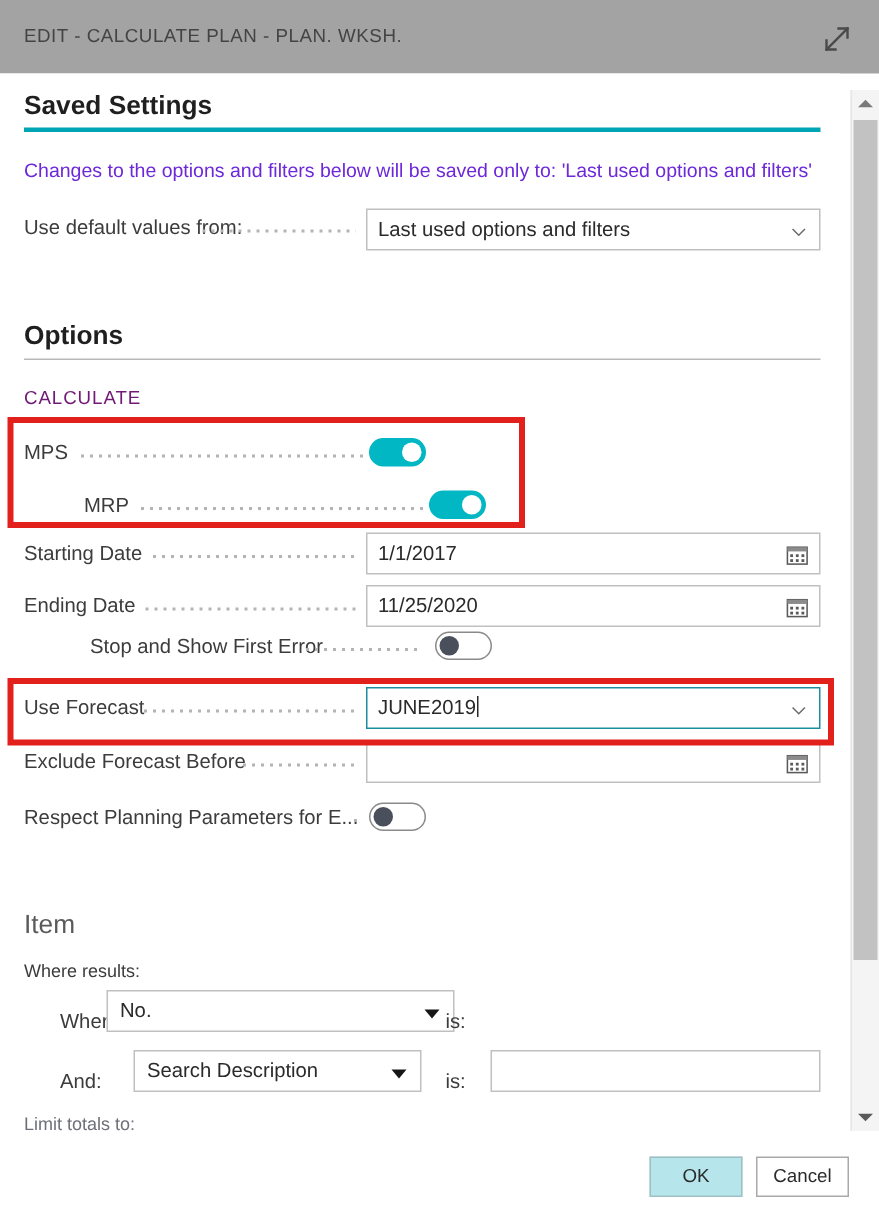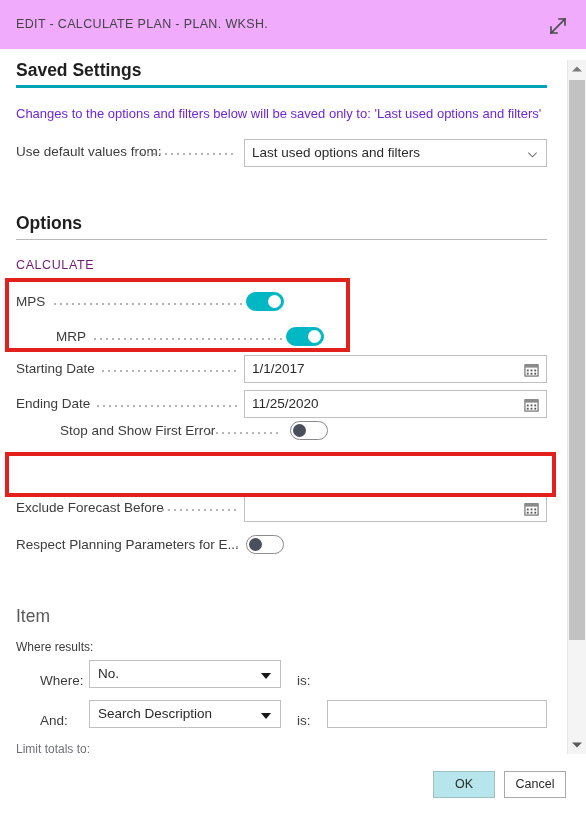--- a/index.html
+++ b/index.html
@@ -15,21 +15,21 @@
     overflow: hidden;
     position: relative;
   }
 
   
   .titlebar {
     position: absolute;
     left: 0; top: 0;
     width: 586px;
     height: 49px;
-    background: #f0abfc;
+    background: #a3a3a3;
   }
   .titlebar-text {
     position: absolute;
     left: 16px;
     top: 17px;
     font-size: 12.5px;
     letter-spacing: 0.35px;
     color: #444446;
     white-space: nowrap;
   }
@@ -399,20 +399,30 @@
   </div>
 
   <div class="row" style="top:368px;margin-left:44px;">
     <div class="row-label">Stop and Show First Error</div>
     <div class="dots" style="left:158px; width:80px;"></div>
     <div class="toggle off" style="left:246px; top:4px;">
         <span class="knob"></span>
       </div>
   </div>
 
+  <div class="row" style="top:409px;">
+    <div class="row-label">Use Forecast</div>
+    <div class="dots" style="left:94px; width:144px;"></div>
+    <div class="field focused" style="left:244px; top:0px; width:303px;">
+      <span class="val"><span>JUNE2019</span><span class="caret"></span></span>
+      <svg class="chev" viewBox="0 0 12 12">
+        <polyline points="1.5,4 6,8.5 10.5,4" fill="none" stroke="#6b6b6b" stroke-width="1.1"></polyline>
+      </svg>
+    </div>
+  </div>
 
   <div class="row" style="top:445px;">
     <div class="row-label">Exclude Forecast Before</div>
     <div class="dots" style="left:160px; width:78px;"></div>
     <div class="field" style="left:244px; top:0px; width:303px;">
       <span class="val"></span>
       <svg class="cal" viewBox="0 0 16 16">
         <rect x="1" y="3" width="14" height="12" fill="none" stroke="#5a5a5a" stroke-width="1.1"></rect>
         <rect x="1" y="3" width="14" height="3" fill="#8b8b8b"></rect>
         <g fill="#5a5a5a">
@@ -432,21 +442,21 @@
     <div class="dots" style="left:234px; width:8px;"></div>
     <div class="toggle off" style="left:246px; top:4px;">
         <span class="knob"></span>
       </div>
   </div>
 
   <div class="section-title light" style="top:557px;">Item</div>
   <div class="small-label" style="left:16px; top:591px;">Where results:</div>
 
   <div class="small-label" style="left:40px; top:624px; font-size:13.5px;">Where:</div>
-  <div class="selectbox" style="left:89px; top:611px; width:192px;">
+  <div class="selectbox" style="left:71px; top:611px; width:232px;">
     <span class="val">No.</span>
     <span class="tri"></span>
   </div>
   <div class="small-label" style="left:297px; top:624px; font-size:13.5px;">is:</div>
 
   <div class="small-label" style="left:40px; top:664px; font-size:13.5px;">And:</div>
   <div class="selectbox" style="left:89px; top:651px; width:192px;">
     <span class="val">Search Description</span>
     <span class="tri"></span>
   </div>

